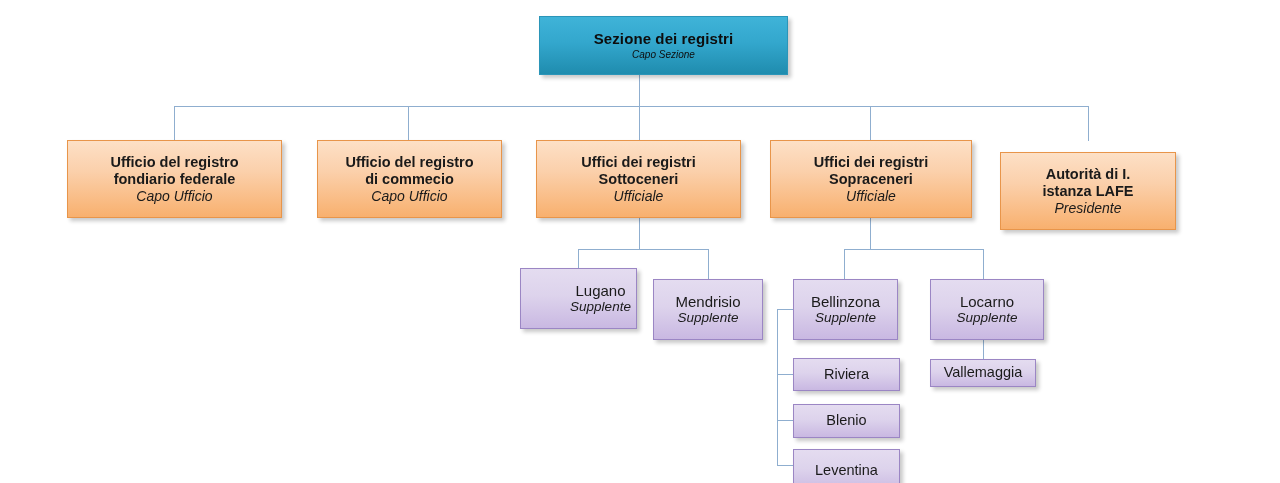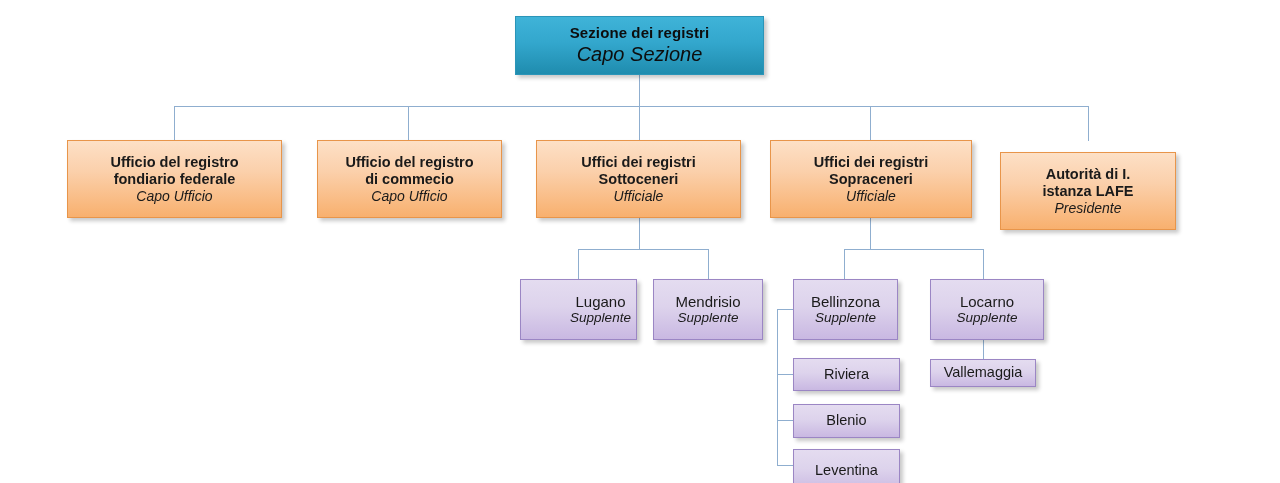--- a/index.html
+++ b/index.html
@@ -38,28 +38,29 @@
     box-shadow: 3px 3px 4px rgba(0,0,0,0.22);
   }
   .node .title { display: block; }
   .node .role  { display: block; font-style: italic; }
 
   
   .node.root {
     background: linear-gradient(180deg, #3fb3d8 0%, #33a7cd 45%, #1f8cae 100%);
     border: 1px solid #2b95b8;
     color: #0d0d0d;
+    margin-left: 24px;
   }
   .node.root .title {
     font-weight: bold;
     font-size: 15px;
     letter-spacing: .1px;
   }
   .node.root .role {
-    font-size: 20px;
+    font-size: 10px;
     margin-top: 1px;
   }
 
   
   .node.office {
     background: linear-gradient(180deg, #fde0c6 0%, #fbd0ab 40%, #f8b06e 100%);
     border: 1px solid #e8954a;
     color: #1a1a1a;
     align-items: center;
   }
@@ -149,21 +150,21 @@
     <span class="title">Sopraceneri</span>
     <span class="role">Ufficiale</span>
   </div>
 
   <div class="node office" style="left:1000px; top:152px; width:176px; height:78px;">
     <span class="title">Autorità di I.</span>
     <span class="title">istanza LAFE</span>
     <span class="role">Presidente</span>
   </div>
 
-  <div class="node district" style="left:520px; top:279px; width:117px; height:61px;padding-left:44px;">
+  <div class="node district" style="left:520px; top:268px; width:117px; height:61px;padding-left:44px;">
     <span class="title">Lugano</span>
     <span class="role">Supplente</span>
   </div>
 
   <div class="node district" style="left:653px; top:279px; width:110px; height:61px;">
     <span class="title">Mendrisio</span>
     <span class="role">Supplente</span>
   </div>
 
   <div class="node district" style="left:793px; top:279px; width:105px; height:61px;">

